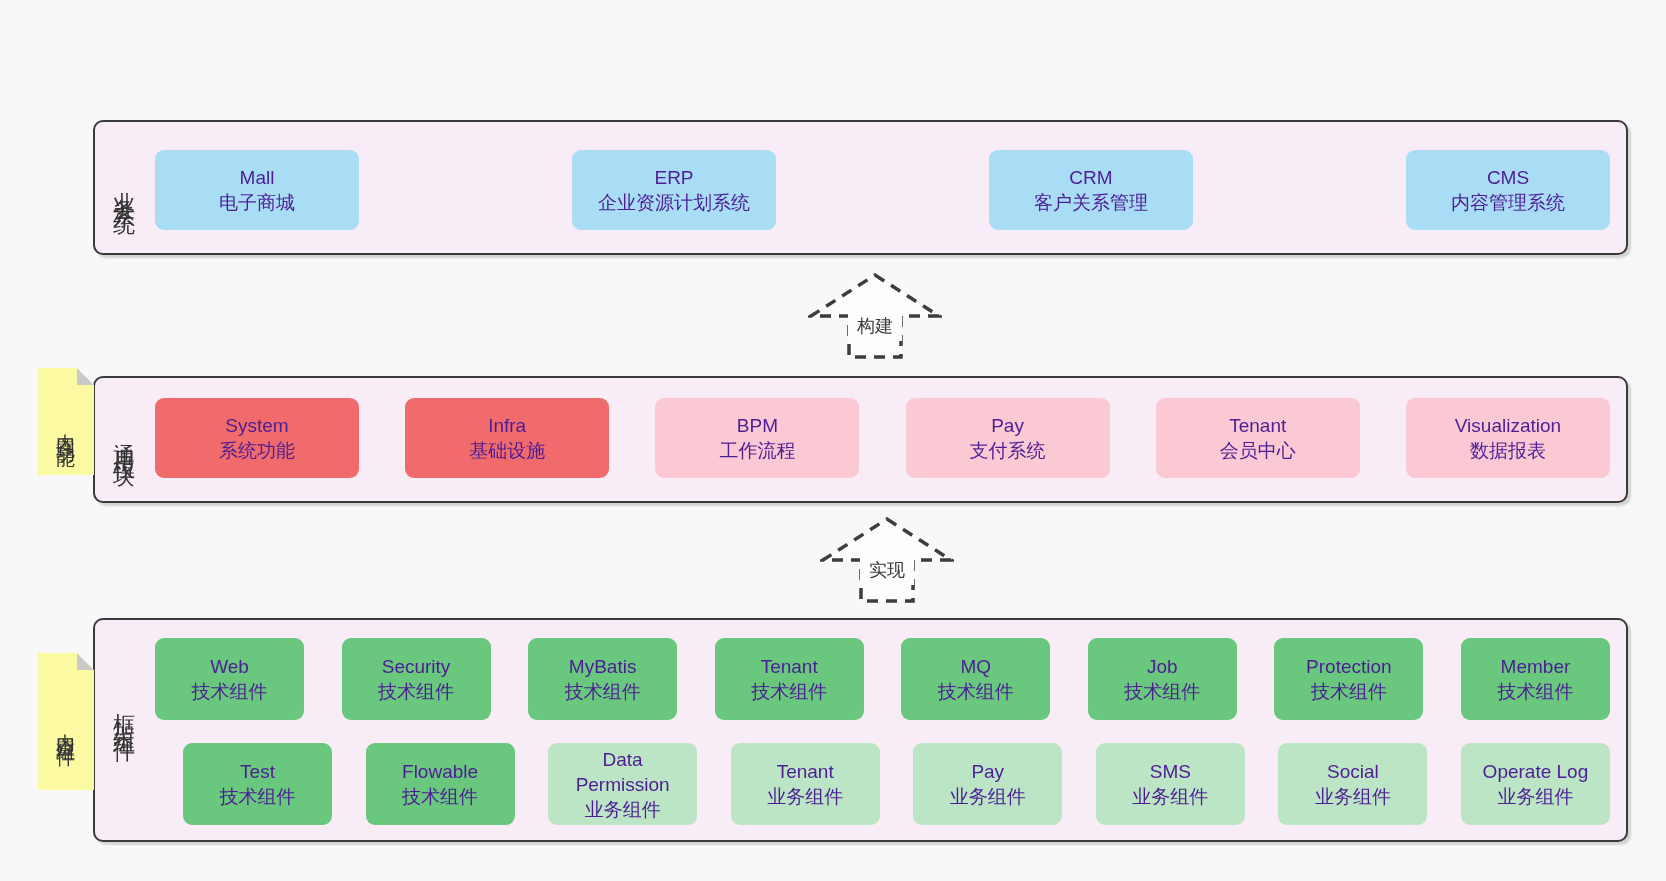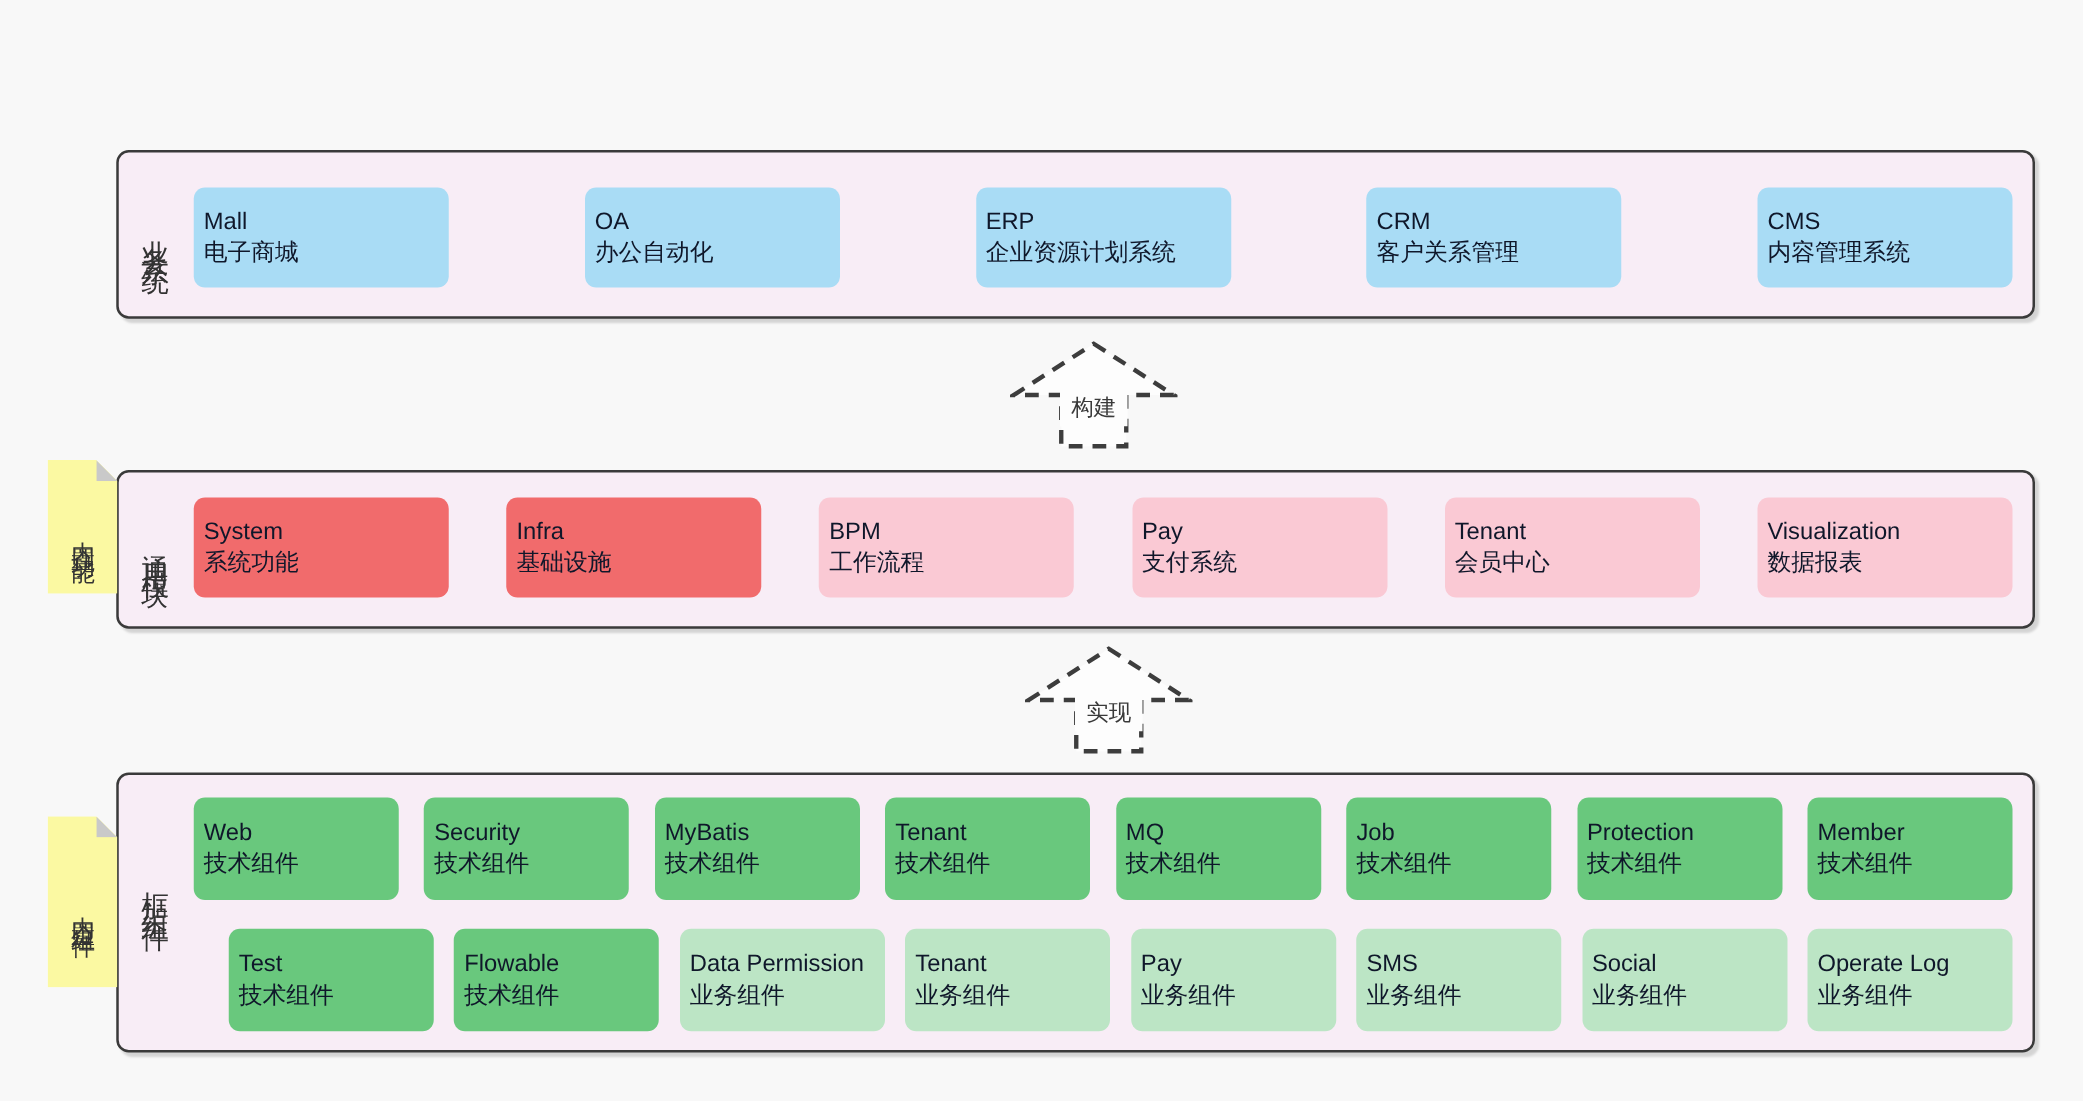--- a/index.html
+++ b/index.html
@@ -28,25 +28,25 @@
   .row {
     display:flex; justify-content:space-between;
     padding:0 16px 0 60px;
   }
   .layer1 .row { margin-top:28px; }
   .layer2 .row { margin-top:20px; }
   .layer3 .row-a { margin-top:18px; }
   .layer3 .row-b { margin-top:23px;margin-left:28px; }
   .box {
     box-sizing:border-box; border-radius:9px; padding:2px 8px;
-    display:flex; flex-direction:column; align-items:flex-start; justify-content:center;
-    text-align:center; font-size:19px; line-height:25px; color:#0f172a;
+    display:flex; flex-direction:column; align-items:center; justify-content:center;
+    text-align:center; font-size:19px; line-height:25px; color:#4c1d95;
   }
   .row6 .box { width:204px; height:80px; }
-  .row8 .box { width:164px; height:82px; }
+  .row8 .box { width:149px; height:82px; }
   .blue  { background:#a9dcf5; }
   .red   { background:#f16b6c; }
   .pink  { background:#fac9d4; }
   .green { background:#69c87d; }
   .lgreen{ background:#bce5c5; }
   .sticky {
     position:absolute; left:38px; width:56px; z-index:5;
     background:#fbf9a2;
     clip-path:polygon(0 0, calc(100% - 17px) 0, 100% 17px, 100% 100%, 0 100%);
     display:flex; align-items:center; justify-content:center;
@@ -73,24 +73,20 @@
   <section class="layer layer1">
     <div class="vlabel">
         <span>业务系统</span>
       </div>
     <div class="row row6">
       <div class="box blue">
         <div>Mall</div>
         <div>电子商城</div>
       </div>
       <div class="box blue">
-        <div>OA</div>
-        <div>办公自动化</div>
-      </div>
-      <div class="box blue">
         <div>ERP</div>
         <div>企业资源计划系统</div>
       </div>
       <div class="box blue">
         <div>CRM</div>
         <div>客户关系管理</div>
       </div>
       <div class="box blue">
         <div>CMS</div>
         <div>内容管理系统</div>

